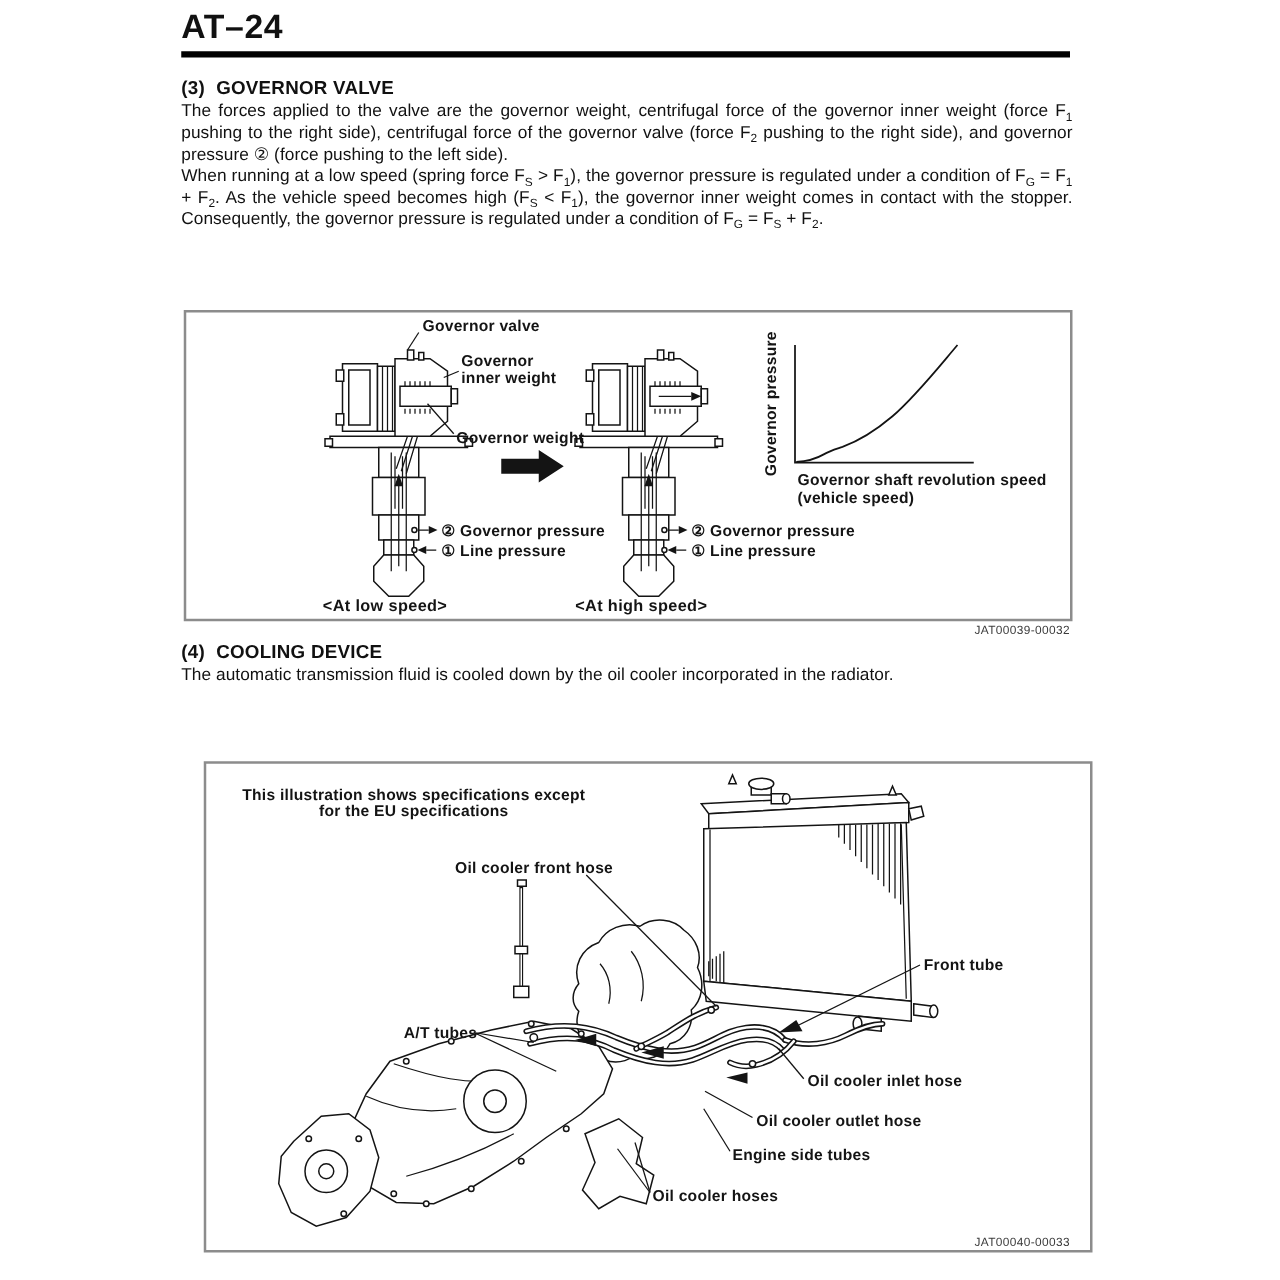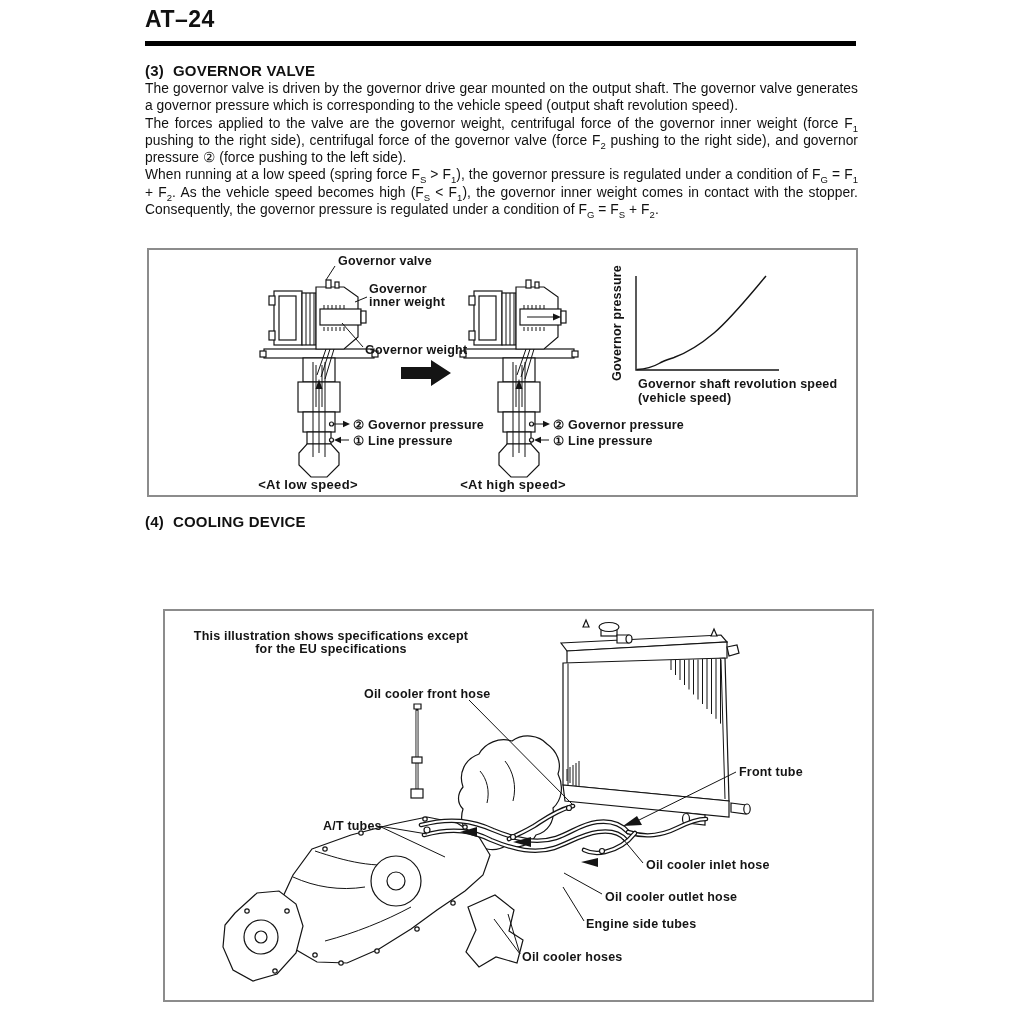--- a/index.html
+++ b/index.html
@@ -1,19 +1,19 @@
 <!DOCTYPE html>
 <html><head>
 <meta charset="utf-8">
 <style>
   html,body{margin:0;padding:0;background:#fff;}
   #page{position:relative;width:1024px;height:1024px;background:#ffffff;overflow:hidden;
         font-family:"Liberation Sans",sans-serif;color:#111;}
   .abs{position:absolute;}
-  #pagecode{left:145px;top:6px;font-size:23px;font-weight:700;letter-spacing:.5px;margin:0;}
+  #pagecode{left:145px;top:6px;font-size:27px;font-weight:700;letter-spacing:.5px;margin:0;}
   #title-rule{left:145px;top:41px;width:711px;height:5px;background:#000;}
   .sec-h{font-size:15px;font-weight:700;display:flex;gap:9px;letter-spacing:.2px;}
   #sec3h{left:145px;top:62px;}
   #sec4h{left:145px;top:513px;}
   .bodytxt{width:713px;}
   #sec3p{left:145px;top:80px;}
   #sec4p{left:145px;top:531px;}
   .bodytxt p{margin:0;font-size:13.8px;line-height:17.3px;text-align:justify;letter-spacing:.05px;}
   sub{font-size:9.5px;line-height:0;}
   .figbox{border:2px solid #8c8c8c;background:#fff;}
@@ -38,21 +38,20 @@
 <div id="page">
 
   <h1 id="pagecode" class="abs">AT–24</h1>
   <div id="title-rule" class="abs"></div>
 
   <div id="sec3h" class="abs sec-h">
     <span>(3)</span>
     <span>GOVERNOR VALVE</span>
   </div>
   <div id="sec3p" class="abs bodytxt">
-    <p>The governor valve is driven by the governor drive gear mounted on the output shaft. The governor valve generates a governor pressure which is corresponding to the vehicle speed (output shaft revolution speed).</p>
     <p>The forces applied to the valve are the governor weight, centrifugal force of the governor inner weight (force F<sub>1</sub> pushing to the right side), centrifugal force of the governor valve (force F<sub>2</sub> pushing to the right side), and governor pressure ② (force pushing to the left side).</p>
     <p>When running at a low speed (spring force F<sub>S</sub> &gt; F<sub>1</sub>), the governor pressure is regulated under a condition of F<sub>G</sub> = F<sub>1</sub> + F<sub>2</sub>. As the vehicle speed becomes high (F<sub>S</sub> &lt; F<sub>1</sub>), the governor inner weight comes in contact with the stopper. Consequently, the governor pressure is regulated under a condition of F<sub>G</sub> = F<sub>S</sub> + F<sub>2</sub>.</p>
   </div>
 
   <figure id="fig1" class="abs figbox" style="margin:0">
     <svg width="707" height="245" viewBox="0 0 707 245">
       <defs>
         <g id="valveG">
           <rect class="fw" x="-10" y="82" width="110" height="9"></rect>
           <rect class="fw" x="-14" y="84" width="6" height="6"></rect>
@@ -123,26 +122,28 @@
 
       <g>
         <path class="ln" d="M487,26 V120 H630"></path>
         <path class="ln" d="M488,119.5 C498,119 504,117 510,113.5 C515,110.5 519,109.5 525,107.5 C540,102 552,94 565,83 C583,67.5 600,46 617,26"></path>
         <text class="fl" transform="translate(472,73) rotate(-90)" text-anchor="middle">Governor pressure</text>
         <text class="fl" x="489" y="138">Governor shaft revolution speed</text>
         <text class="fl" x="489" y="152">(vehicle speed)</text>
       </g>
     </svg>
   </figure>
+  <div id="code1" class="abs figcode">JAT00039-00032</div>
 
   <div id="sec4h" class="abs sec-h">
     <span>(4)</span>
     <span>COOLING DEVICE</span>
   </div>
   <div id="sec4p" class="abs bodytxt">
+    <p>The automatic transmission fluid is cooled down by the oil cooler incorporated in the radiator.</p>
   </div>
 
   <figure id="fig2" class="abs figbox" style="margin:16px">
     <svg width="707" height="389" viewBox="0 0 707 389">
 
       <g>
         <path class="fw" d="M396,32 L556,24 L562,31 L402,40 Z"></path>
         <path class="fw" d="M402,40 L562,31 L562,47 L402,56 Z"></path>
         <rect class="fw" x="436" y="17" width="16" height="8"></rect>
         <ellipse class="fw" cx="444" cy="16" rx="10" ry="4.5"></ellipse>
@@ -235,14 +236,15 @@
       <text class="fl" x="166" y="42" text-anchor="middle">for the EU specifications</text>
       <text class="fl" x="199" y="87">Oil cooler front hose</text>
       <text class="fl" x="574" y="165">Front tube</text>
       <text class="fl" x="158" y="219">A/T tubes</text>
       <text class="fl" x="481" y="258">Oil cooler inlet hose</text>
       <text class="fl" x="440" y="290">Oil cooler outlet hose</text>
       <text class="fl" x="421" y="317">Engine side tubes</text>
       <text class="fl" x="357" y="350">Oil cooler hoses</text>
     </svg>
   </figure>
+  <div id="code2" class="abs figcode">JAT00040-00033</div>
 
 </div>
 
 </body></html>

